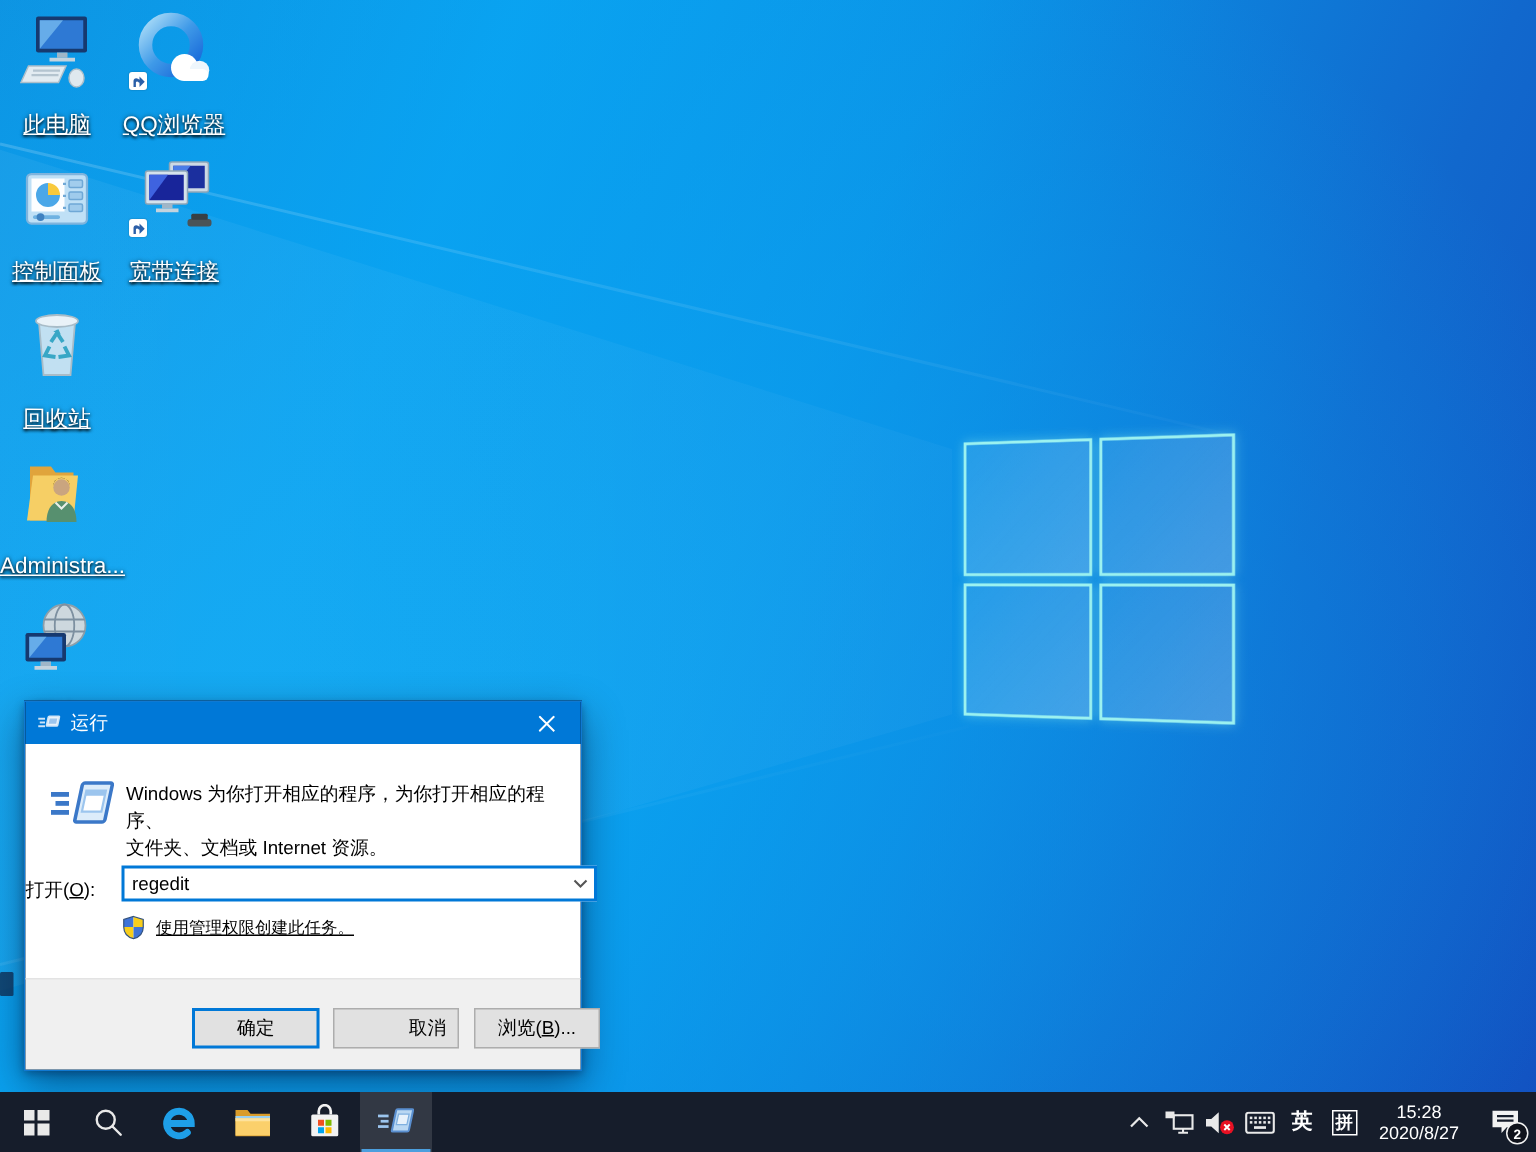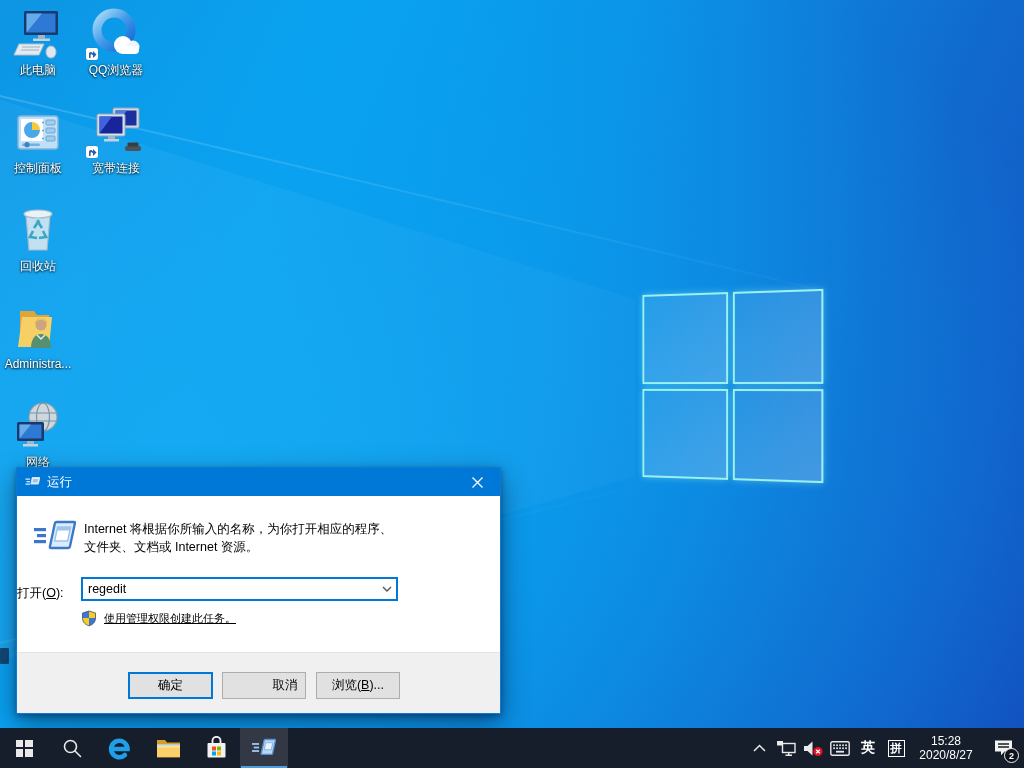--- a/index.html
+++ b/index.html
@@ -26,28 +26,28 @@
   .winlogo { position:absolute; left:636px; top:292px; width:188px; height:188px;
              display:grid; grid-template-columns:1fr 1fr; grid-template-rows:1fr 1fr; gap:5px;
              transform:perspective(800px) rotateY(-16deg); }
   .winlogo .pane { border:2px solid rgba(160,245,240,0.95);
                    background:linear-gradient(135deg, rgba(255,255,255,0.10), rgba(255,255,255,0.22));
                    box-shadow:0 0 7px rgba(140,235,235,0.45); }
 
   
   .dicon { position:absolute; width:76px; text-align:center; cursor:default; }
   .dicon .art { height:52px; display:flex; align-items:flex-end; justify-content:center; position:relative; }
-  .dicon .lbl { margin-top:3px; font-size:12px; color:#fff;
-                text-shadow:0 1px 2px rgba(0,0,0,0.85), 0 0 3px rgba(0,0,0,0.5); line-height:14px; }
+  .dicon .lbl { margin-top:17px; font-size:15px; color:#fff;
+                text-shadow:0 1px 2px rgba(0,0,0,0.85), 0 0 3px rgba(0,0,0,0.5); line-height:14px;text-decoration:underline; }
   .shortcut-badge { position:absolute; left:8px; bottom:0px; width:12px; height:12px; background:#fff;
                     border-radius:2px; display:flex; align-items:center; justify-content:center;
                     box-shadow:0 0 1px rgba(0,0,0,0.4); }
 
   
-  .run-dialog { position:absolute; left:16px; top:467px; width:485px; height:247px;
+  .run-dialog { position:absolute; left:16px; top:467px; width:372px; height:247px;
                 border:1px solid #1079d2; background:#000000;
                 box-shadow:0 10px 26px rgba(0,0,30,0.45), 0 2px 6px rgba(0,0,40,0.35); }
   .rd-titlebar { height:28px; background:#0078d7; display:flex; align-items:center; padding-left:8px; }
   .rd-title { color:#fff; font-size:12.5px; margin-left:6px; flex:1; }
   .rd-close { width:45px; height:28px; display:flex; align-items:center; justify-content:center; cursor:pointer; }
   .rd-body { position:relative; height:156px; background:#fff; }
   .rd-runicon { position:absolute; left:17px; top:22px; }
   .rd-desc { position:absolute; left:67px; top:24px; font-size:12.5px; color:#000; line-height:18px; }
   .rd-open-label { position:absolute; left:0; top:86px; font-size:12.5px; color:#000; line-height:23px; }
   .rd-combo { position:absolute; left:64px; top:81px; width:317px; height:24px; border:2px solid #0078d7;
@@ -261,21 +261,21 @@
           <rect x="3" y="16" width="9" height="3.2"></rect>
           <rect x="0" y="22" width="12" height="3.2"></rect>
         </g>
       <g transform="skewX(-12) translate(22,0)">
         <rect x="0" y="4" width="20" height="26" rx="1.5" fill="#dcecfa" stroke="#3b78c8" stroke-width="2.4"></rect>
         <rect x="3.5" y="9" width="13" height="14" fill="#fff" stroke="#9cc5ee" stroke-width="1.5"></rect>
         <rect x="3.5" y="9" width="13" height="3.5" fill="#9cc5ee"></rect>
       </g>
     </svg>
     <div class="rd-desc">
-      <div>Internet 将根据你所输入的名称，为你打开相应的程序、</div>
+      <div>Windows 为你打开相应的程序，为你打开相应的程序、</div>
       <div>文件夹、文档或 Internet 资源。</div>
     </div>
 
     <div class="rd-open-label"><span>打开(</span><span class="ukey">O</span><span>):</span></div>
 
     <div class="rd-combo">
       <input type="text" value="regedit" style="">
       <div class="chev">
         <svg width="10" height="6" viewBox="0 0 10 6">
           <path d="M1,1 L5,5 L9,1" fill="none" stroke="#555" stroke-width="1.4"></path>

